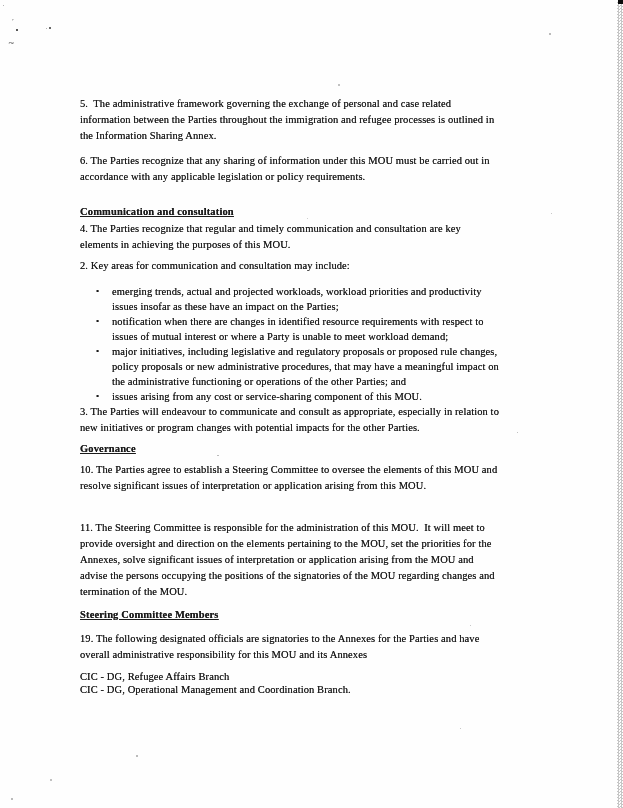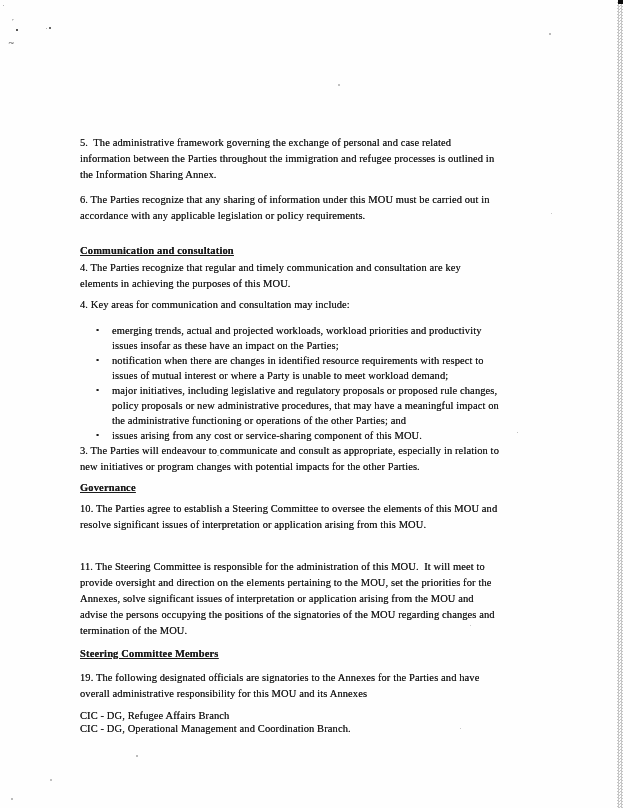--- a/index.html
+++ b/index.html
@@ -7,21 +7,20 @@
     position:relative;
     width:623px;height:808px;
     background:#fefefe;
     overflow:hidden;
     font-family:"Liberation Serif","DejaVu Serif",serif;
     color:#1b1b1b;
   }
   .textlayer{
     position:absolute;inset:0;
     filter:blur(0.25px);
-    margin-top:39px;
   }
   .block{
     position:absolute;left:80px;width:500px;
     font-size:10.5px;line-height:16px;
     letter-spacing:0.1px;
     white-space:pre-wrap;
     text-shadow:0 0 0.35px rgba(25,25,25,0.85);
   }
   .heading{font-weight:bold;letter-spacing:0.15px;text-decoration:underline;}
   .bullets{
@@ -63,21 +62,21 @@
 the Information Sharing Annex.</div>
 
     <div class="block" style="top:153px">6. The Parties recognize that any sharing of information under this MOU must be carried out in
 accordance with any applicable legislation or policy requirements.</div>
 
     <div class="block heading" style="top:204px">Communication and consultation</div>
 
     <div class="block" style="top:221px">4. The Parties recognize that regular and timely communication and consultation are key
 elements in achieving the purposes of this MOU.</div>
 
-    <div class="block" style="top:258px">4. Key areas for communication and consultation may include:</div>
+    <div class="block" style="top:258px">2. Key areas for communication and consultation may include:</div>
 
     <div class="bullets" style="top:284px">
       <div class="bullet-item">
         <span class="dot">•</span>
         <span class="btext">emerging trends, actual and projected workloads, workload priorities and productivity
 issues insofar as these have an impact on the Parties;</span>
       </div>
       <div class="bullet-item">
         <span class="dot">•</span>
         <span class="btext">notification when there are changes in identified resource requirements with respect to

